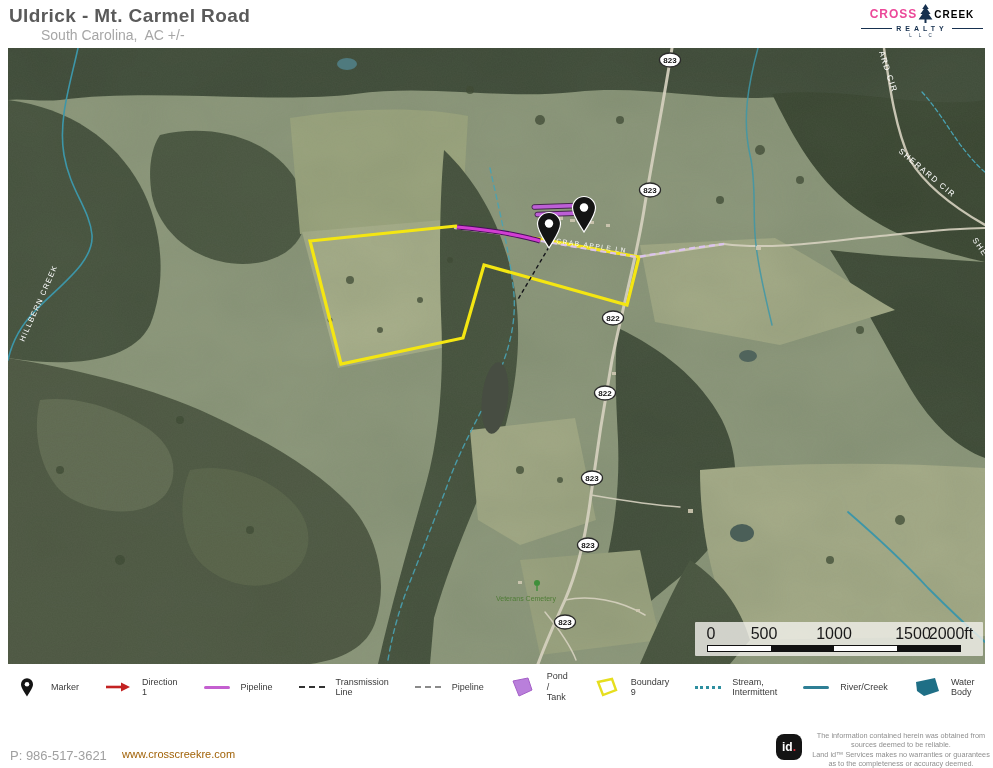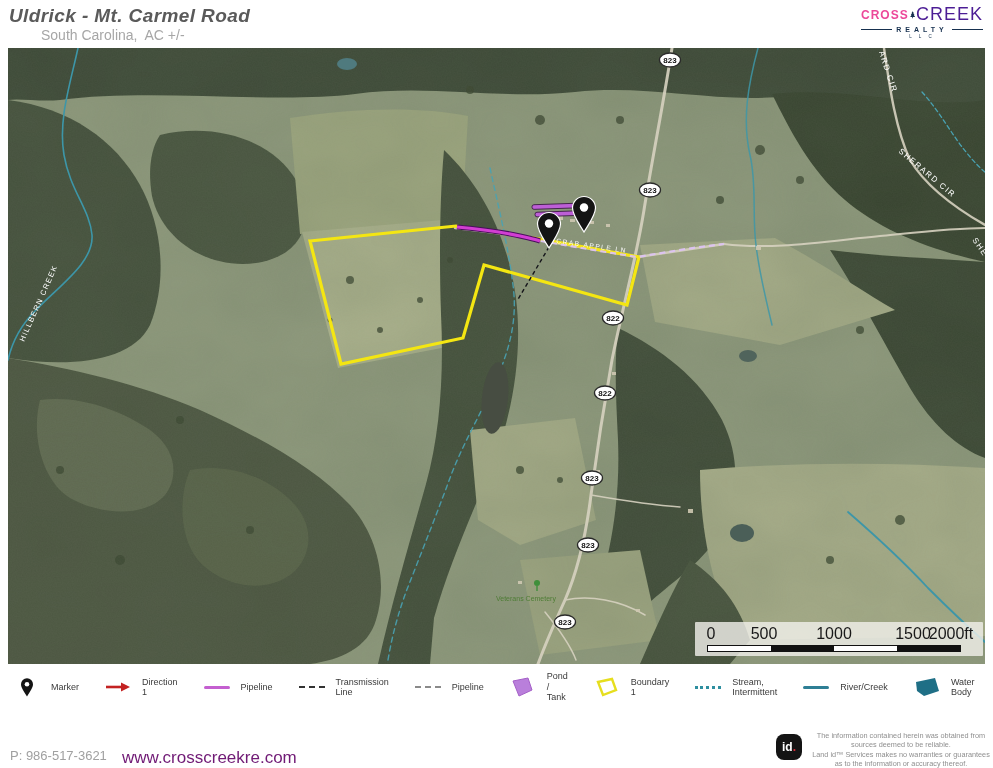--- a/index.html
+++ b/index.html
@@ -1,26 +1,26 @@
 <!DOCTYPE html>
 <html><head>
 <meta charset="utf-8">
 <style>
   html,body{margin:0;padding:0;background:#ffffff;width:993px;height:768px;overflow:hidden;
     font-family:"Liberation Sans",sans-serif;-webkit-font-smoothing:antialiased;}
   .page{position:relative;width:993px;height:768px;background:#fff;}
 
   
   .header{position:absolute;top:0;left:0;right:0;height:48px;background:#fff;}
-  .title{position:absolute;left:9px;top:5px;font-size:19px;font-weight:bold;color:#5a5a5a;letter-spacing:.4px;font-style:italic;}
+  .title{position:absolute;left:9px;top:5px;font-size:19px;font-weight:bold;color:#5a5a5a;letter-spacing:.4px;}
   .subtitle{position:absolute;left:9px;top:27px;font-size:14px;color:#a6a6a6;white-space:pre;margin-left:32px;}
   .logo{position:absolute;right:10px;top:4px;width:122px;}
   .logo-top{display:flex;align-items:center;justify-content:center;}
   .logo-cross{font-size:12px;font-weight:bold;color:#ec4899;letter-spacing:1px;}
-  .logo-creek{font-size:18px;font-weight:normal;color:#4c1d95;letter-spacing:1px;}
+  .logo-creek{font-size:10px;font-weight:bold;color:#000000;letter-spacing:1px;}
   .logo-tree{width:15px;height:20px;margin:0 1px;}
   .realty-row{display:flex;align-items:center;gap:4px;margin-top:1px;color:#16304f;}
   .realty-row::before,.realty-row::after{content:"";height:1.5px;background:#16304f;flex:1;}
   .realty-txt{font-size:7px;font-weight:bold;letter-spacing:4px;color:#16304f;}
   .llc-txt{text-align:center;font-size:4.5px;letter-spacing:3px;color:#16304f;margin-top:1px;}
 
   
   .map{position:absolute;left:8px;top:48px;width:977px;height:720px;background:#8d987b;overflow:hidden;}
   .map svg.base{position:absolute;left:0;top:0;width:977px;height:616px;display:block;}
   svg text{font-family:"Liberation Sans",sans-serif;}
@@ -39,21 +39,21 @@
     display:flex;align-items:center;padding-left:12px;box-sizing:border-box;}
   .li{display:flex;align-items:center;margin-right:24px;}
   .sw{display:flex;align-items:center;justify-content:center;width:30px;margin-right:9px;flex:0 0 auto;}
   .ll{font-size:9px;color:#3a3a3a;line-height:1.15;max-width:58px;}
   .l-line{width:26px;height:3px;border-radius:2px;}
   .l-dash{width:26px;height:0;border-top:2px dashed;}
 
   
   .footer{position:absolute;left:0;top:710px;width:993px;height:58px;background:#fff;}
   .phone{position:absolute;left:10px;top:38px;font-size:13px;color:#a0a0a0;}
-  .website{position:absolute;left:122px;top:38px;font-size:17px;color:#701a75;}
+  .website{position:absolute;left:122px;top:38px;font-size:11px;color:#a16207;}
   .idlogo{position:absolute;left:776px;top:24px;width:26px;height:26px;background:#141414;border-radius:8px;
     color:#fff;font-weight:bold;font-size:12px;display:flex;align-items:center;justify-content:center;}
   .idlogo b{color:#fff;font-weight:bold;}
   .idlogo span{color:#d92b3a;}
   .disclaimer{position:absolute;left:810px;top:21px;width:182px;font-size:7.3px;line-height:1.3;color:#8f8f8f;text-align:center;}
 </style>
 </head>
 <body>
 
 <div class="page">
@@ -289,21 +289,21 @@
           </svg>
       </span>
       <span class="ll">Pond / Tank</span>
     </div>
     <div class="li">
       <span class="sw">
         <svg width="24" height="20" viewBox="0 0 24 20">
             <polygon points="3,5 17,2 21,13 8,18" fill="#fff" stroke="#e6de1e" stroke-width="2.4"></polygon>
           </svg>
       </span>
-      <span class="ll">Boundary 1</span>
+      <span class="ll">Boundary 9</span>
     </div>
     <div class="li">
       <span class="sw">
           <span class="l-dash" style="border-color:#2e8fa0;border-top-style:dotted;border-top-width:3px"></span>
         </span>
       <span class="ll">Stream, Intermittent</span>
     </div>
     <div class="li">
       <span class="sw">
           <span class="l-line" style="background:#2e7f95"></span>
@@ -324,17 +324,17 @@
     <span class="phone">P: 986-517-3621</span>
     <span class="website">www.crosscreekre.com</span>
     <div class="idlogo">
         <b>id</b>
         <span>.</span>
       </div>
     <div class="disclaimer">
       <div>The information contained herein was obtained from</div>
       <div>sources deemed to be reliable.</div>
       <div> Land id™  Services makes no warranties or guarantees</div>
-      <div>as to the information or accuracy thereof.</div>
+      <div>as to the completeness or accuracy deemed.</div>
     </div>
   </div>
 
 </div>
 
 </body></html>

